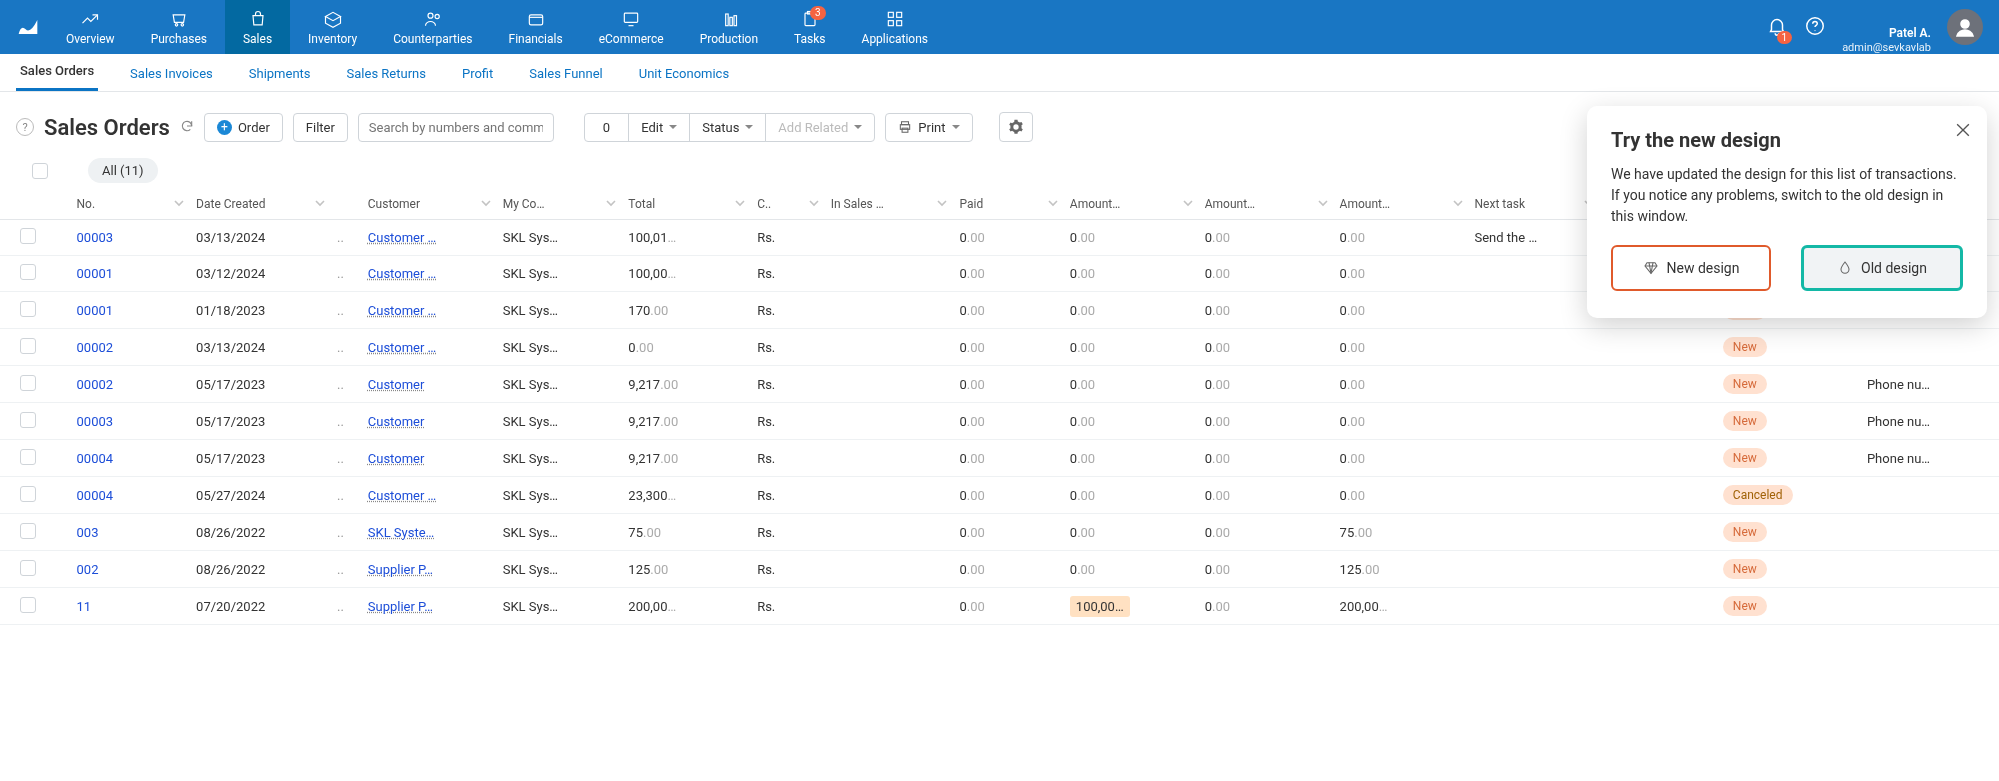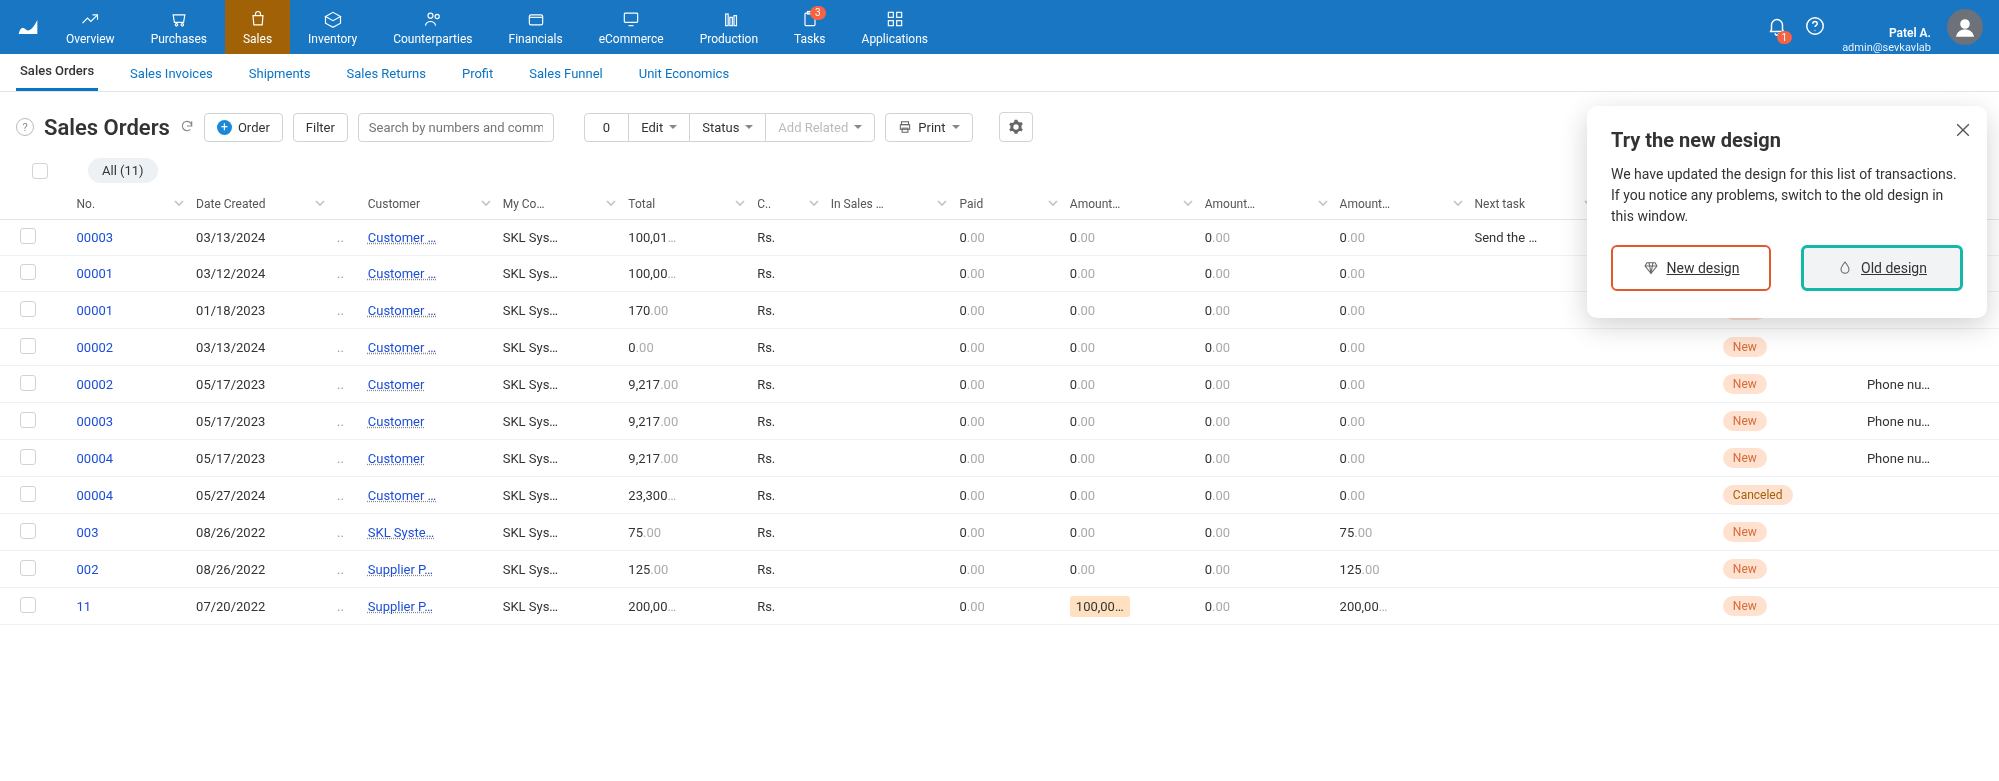--- a/index.html
+++ b/index.html
@@ -3,21 +3,21 @@
 <meta charset="utf-8">
 <style>
 * { box-sizing: border-box; margin: 0; padding: 0; font-family: -apple-system, BlinkMacSystemFont, "Segoe UI", Roboto, Arial, sans-serif; }
 body { background: #fff; font-size: 13px; color: #333; overflow-x: hidden; }
 
 
 .topnav { background: #1976c3; height: 54px; display: flex; align-items: stretch; color: #fff; padding: 0 16px 0 8px; }
 .topnav-logo { width: 40px; display: flex; align-items: center; justify-content: center; }
 .topnav-logo svg { width: 28px; height: 28px; fill: #fff; }
 .topnav-item { display: flex; flex-direction: column; align-items: center; justify-content: center; padding: 0 18px; cursor: pointer; position: relative; font-size: 12px; }
-.topnav-item.active { background: #a16207; }
+.topnav-item.active { background: #0369a1; }
 .topnav-item .icon { height: 22px; display: flex; align-items: center; justify-content: center; margin-bottom: 2px; }
 .topnav-item .icon svg { width: 20px; height: 20px; stroke: #fff; fill: none; stroke-width: 1.4; }
 .topnav-badge { position: absolute; top: 6px; right: 18px; background: #f56342; color: #fff; border-radius: 9px; font-size: 10px; padding: 1px 5px; line-height: 12px; }
 .topnav-spacer { flex: 1; }
 .topnav-right { display: flex; align-items: center; gap: 16px; }
 .bell-wrap { position: relative; }
 .bell-badge { position: absolute; bottom: -4px; right: -4px; background: #f56342; color: #fff; border-radius: 9px; font-size: 10px; padding: 1px 5px; }
 .topnav-right svg { width: 22px; height: 22px; stroke: #fff; fill: none; stroke-width: 1.6; }
 .user-block { text-align: right; font-size: 12px; line-height: 1.25; margin-top: 27px; }
 .user-block .uname { font-weight: 600; }
@@ -69,21 +69,21 @@
 .badge.canceled { background: #ffe1d0; color: #a16207; }
 .hl { background: #ffe1c2; border-radius: 3px; padding: 3px 6px; }
 .dots { color: #999; font-size: 14px; }
 
 
 .popover { position: fixed; top: 106px; right: 12px; width: 400px; background: #fff; border-radius: 10px; box-shadow: 0 8px 28px rgba(0,0,0,0.18); padding: 22px 24px 27px; z-index: 100; }
 .popover-close { position: absolute; top: 14px; right: 14px; cursor: pointer; }
 .popover-close svg { width: 20px; height: 20px; stroke: #555; stroke-width: 1.6; fill: none; }
 .popover h2 { font-size: 20px; font-weight: 700; margin-bottom: 12px; }
 .popover p { font-size: 14px; line-height: 1.5; color: #333; margin-bottom: 18px; }
-.design-btns { display: flex; gap: 30px; text-decoration: underline; }
+.design-btns { display: flex; gap: 30px; }
 .design-btn { flex: 1; border: 3px solid #14b8a6; border-radius: 6px; padding: 12px 0; display: flex; align-items: center; justify-content: center; gap: 8px; font-size: 14px; cursor: pointer; background: #fff; }
 .design-btn.selected { border: 2px solid #e05a2b; }
 .design-btn.old { background: #f1f3f5; }
 .design-btn svg { width: 16px; height: 16px; stroke: #666; fill: none; stroke-width: 1.6; }
 
 .col-no{width:78px}.col-date{width:92px}.col-dots{width:20px}.col-cust{width:88px}.col-comp{width:82px}.col-total{width:84px}.col-curr{width:48px}.col-insales{width:84px}.col-paid{width:72px}.col-amt1{width:88px}.col-amt2{width:88px}.col-next{width:86px}.col-due{width:76px}.col-stat{width:94px}.col-comment{width:90px}
 </style>
 </head>
 <body>
 

